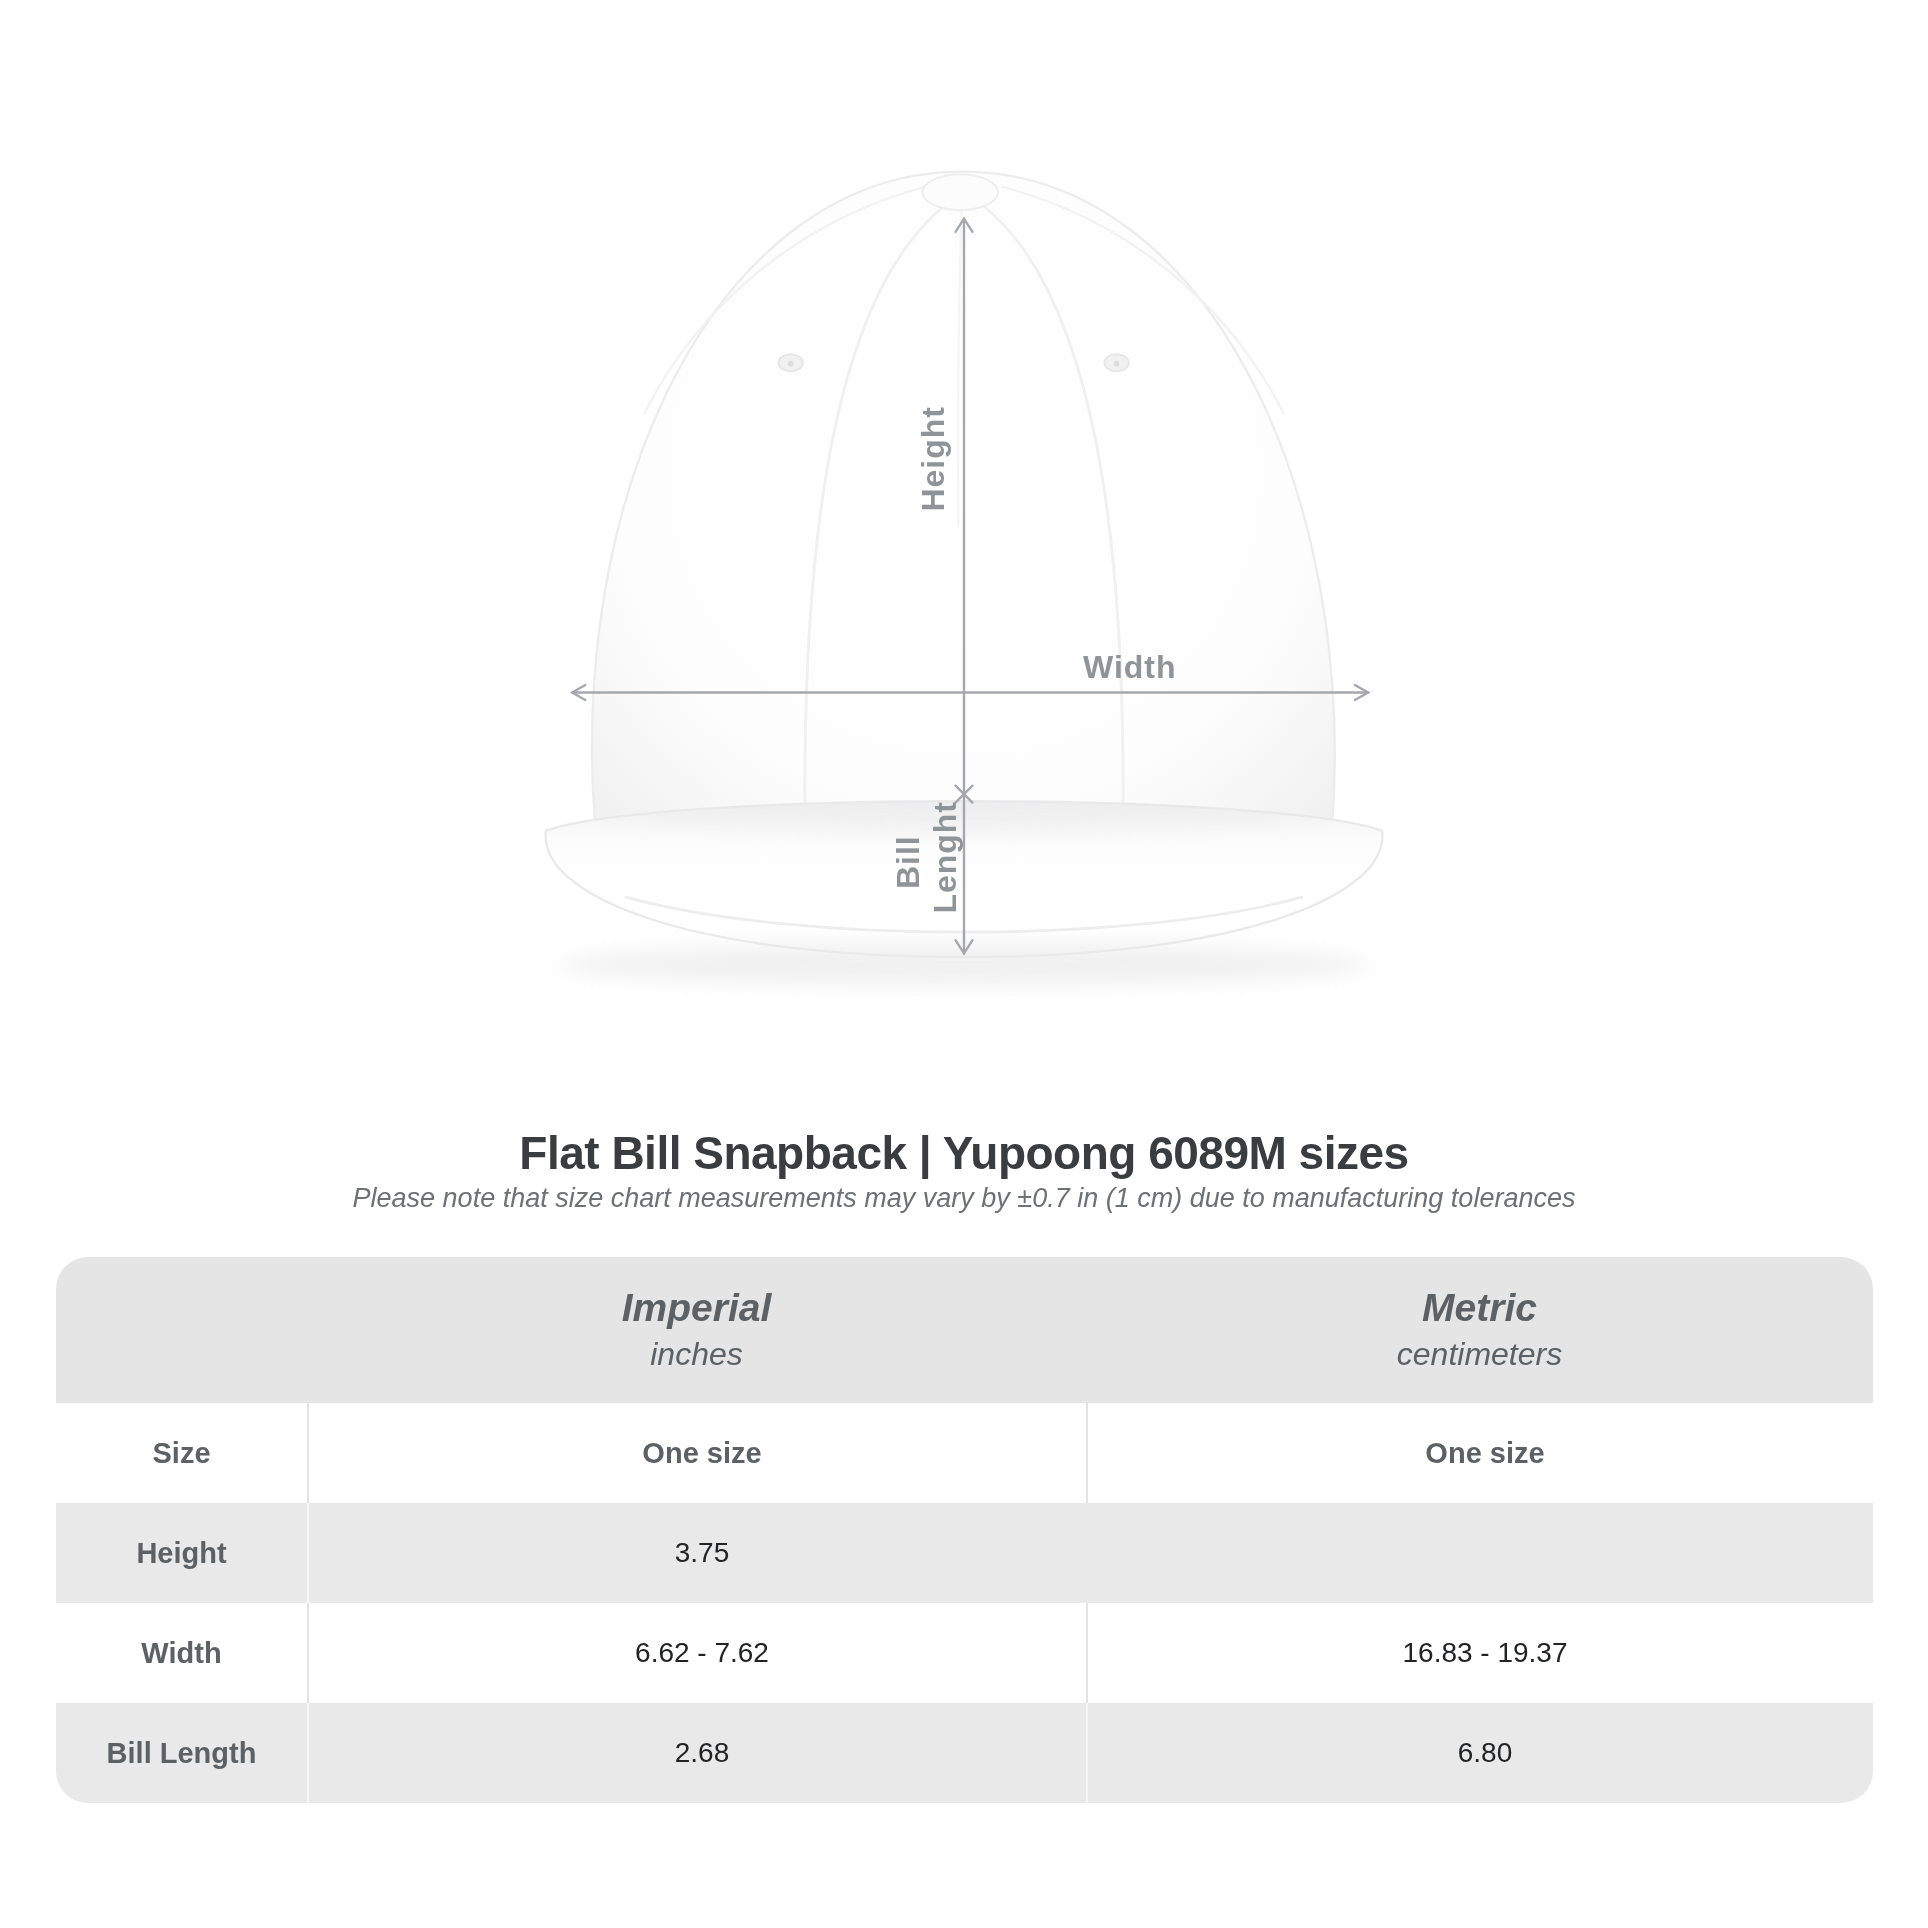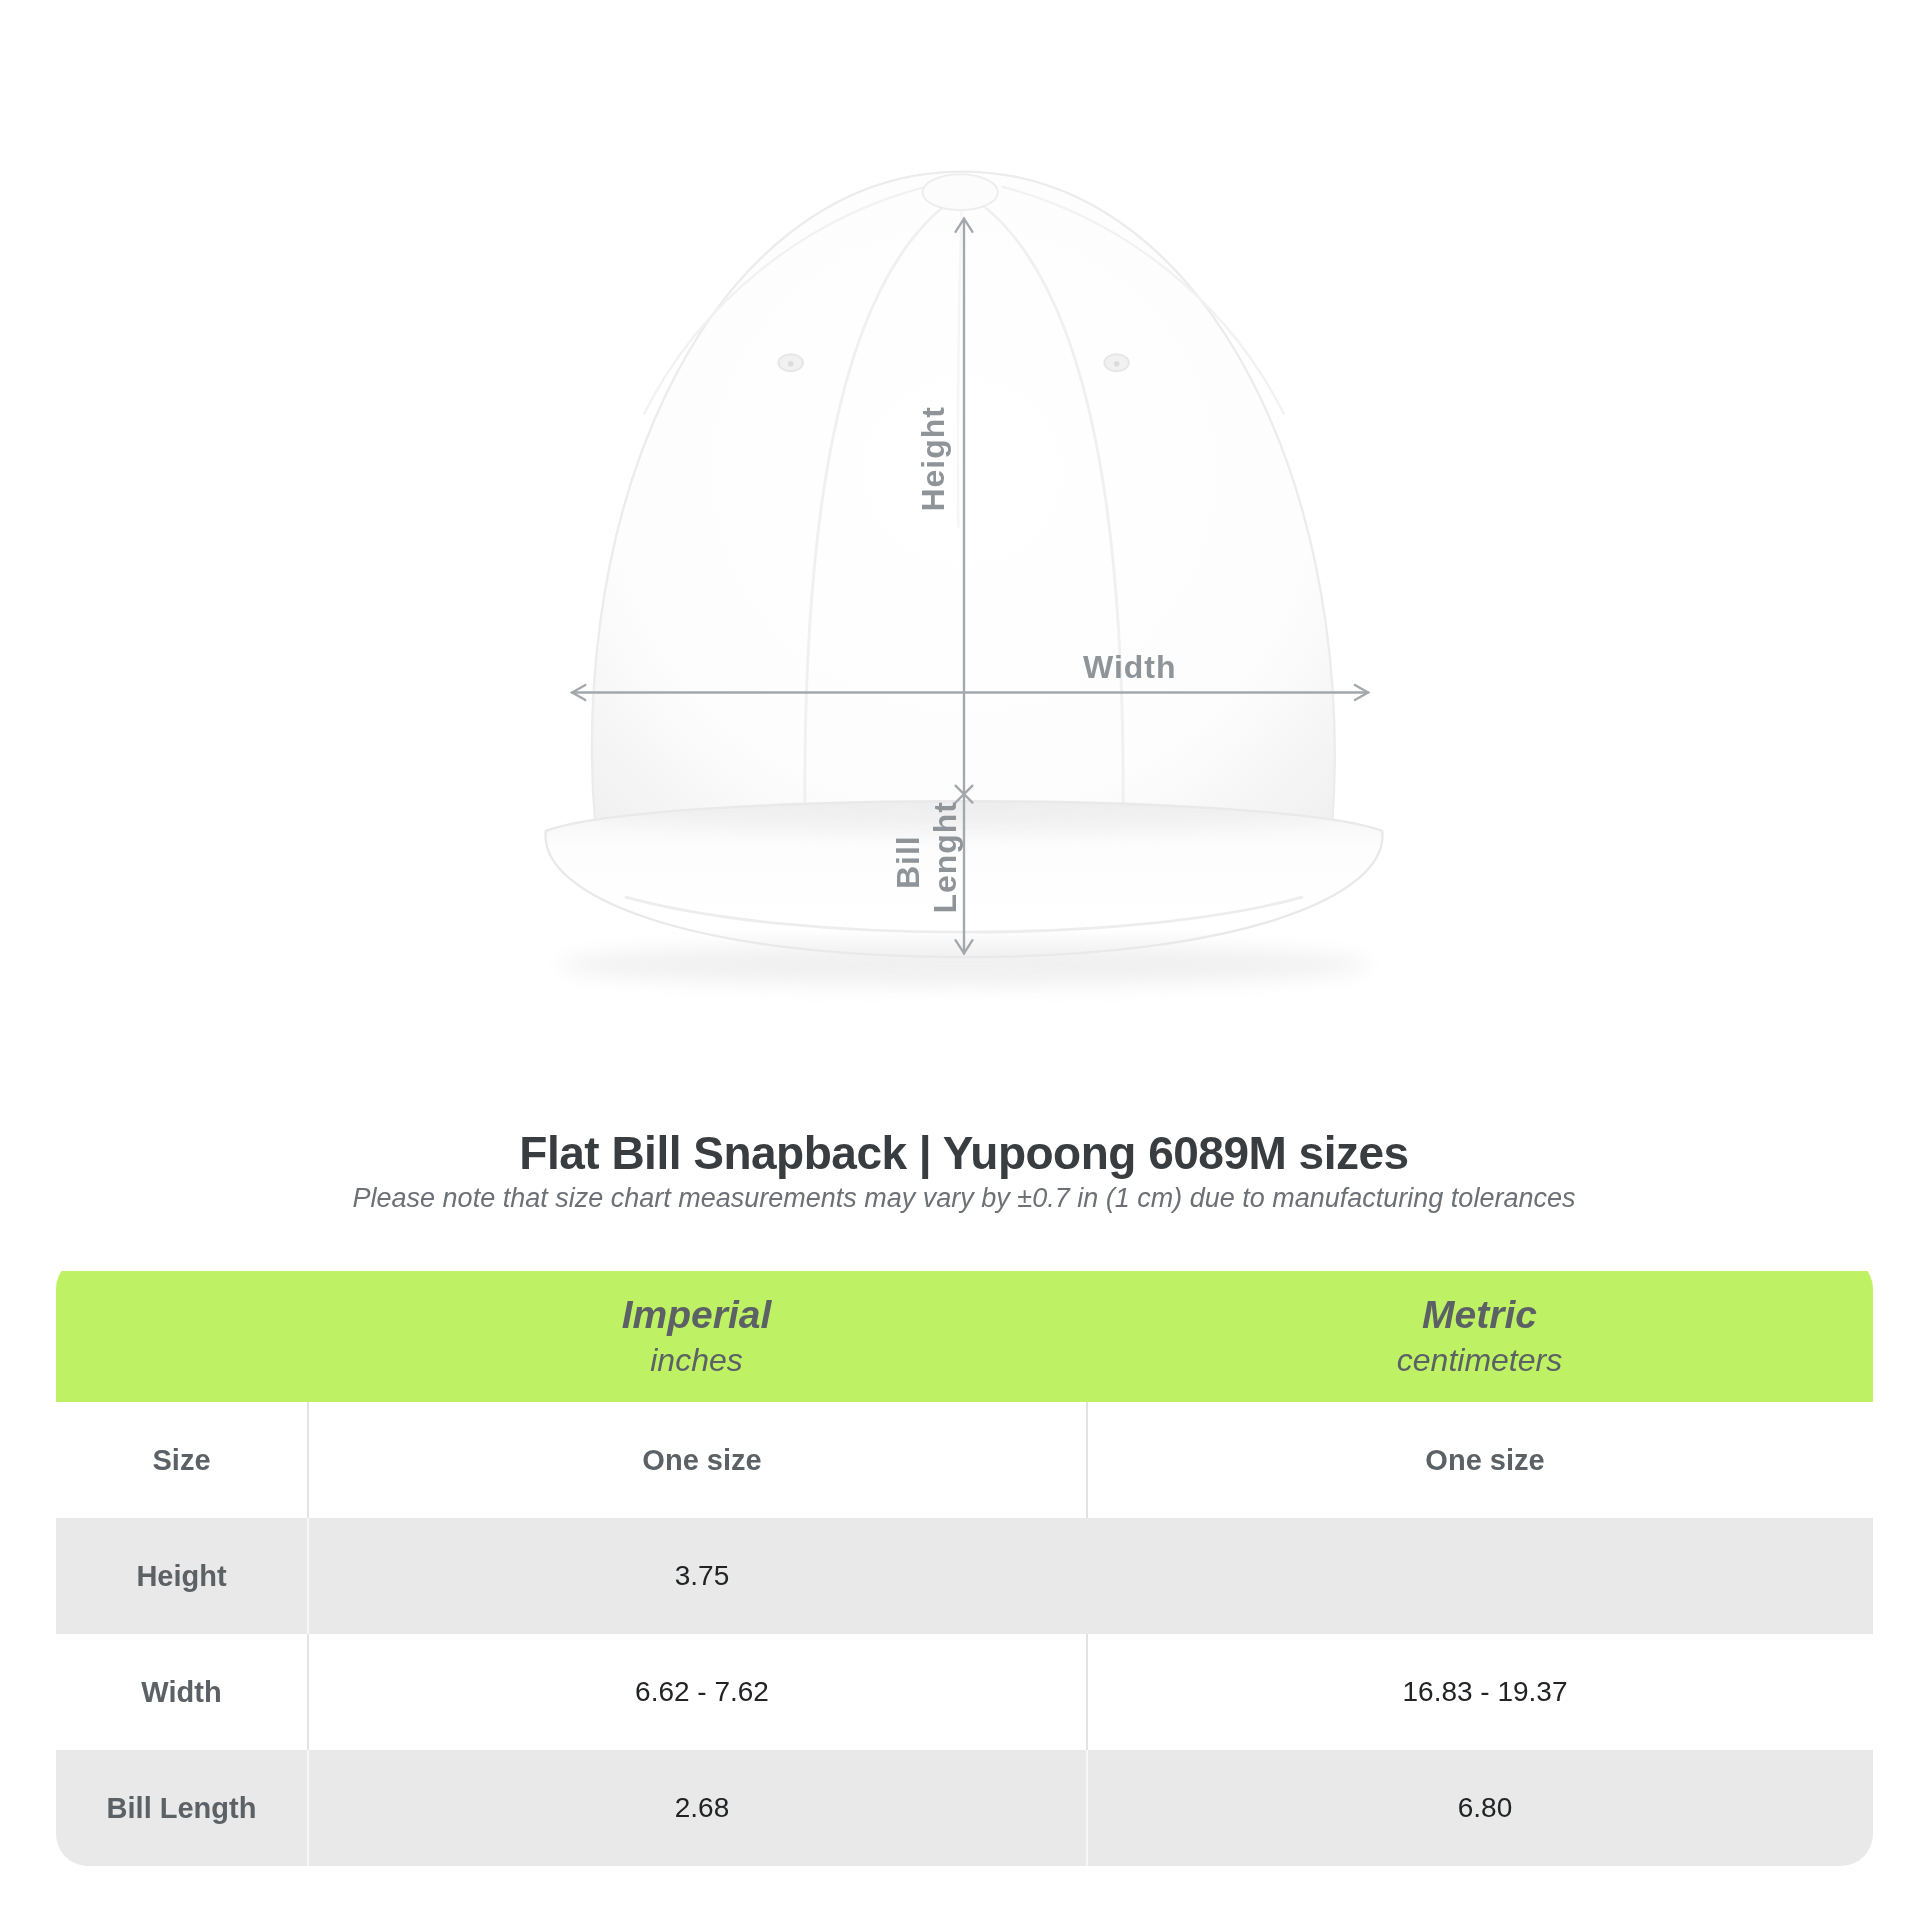--- a/index.html
+++ b/index.html
@@ -49,38 +49,37 @@
 
   
   .size-table {
     position: absolute;
     left: 56px; top: 1257px;
     width: 1817px;
     border-radius: 32px;
     overflow: hidden;
   }
   .table-header {
-    height: 131px;
-    background: #bef264;
+    height: 146px;
+    background: #e5e5e5;
     display: flex;
-    margin-top: 14px;
   }
   .th-spacer { width: 251px; }
   .th-col {
     display: flex; flex-direction: column;
     align-items: center; justify-content: center;
     color: #5c6165;
     font-style: italic;
   }
   .th-col.imperial { width: 779px; }
   .th-col.metric { width: 787px; }
   .th-label { font-size: 39px; font-weight: bold; line-height: 1.1; }
   .th-sublabel { font-size: 32px; margin-top: 5.6px; }
 
-  .table-row { height: 116px; display: flex; background: #ffffff; }
+  .table-row { height: 100px; display: flex; background: #ffffff; }
   .table-row.alt { background: #e9e9e9; }
   .cell {
     display: flex; align-items: center; justify-content: center;
     text-align: center;
   }
   .cell.label {
     width: 251px;
     font-weight: bold;
     font-size: 29px;
     color: #5c6165;

